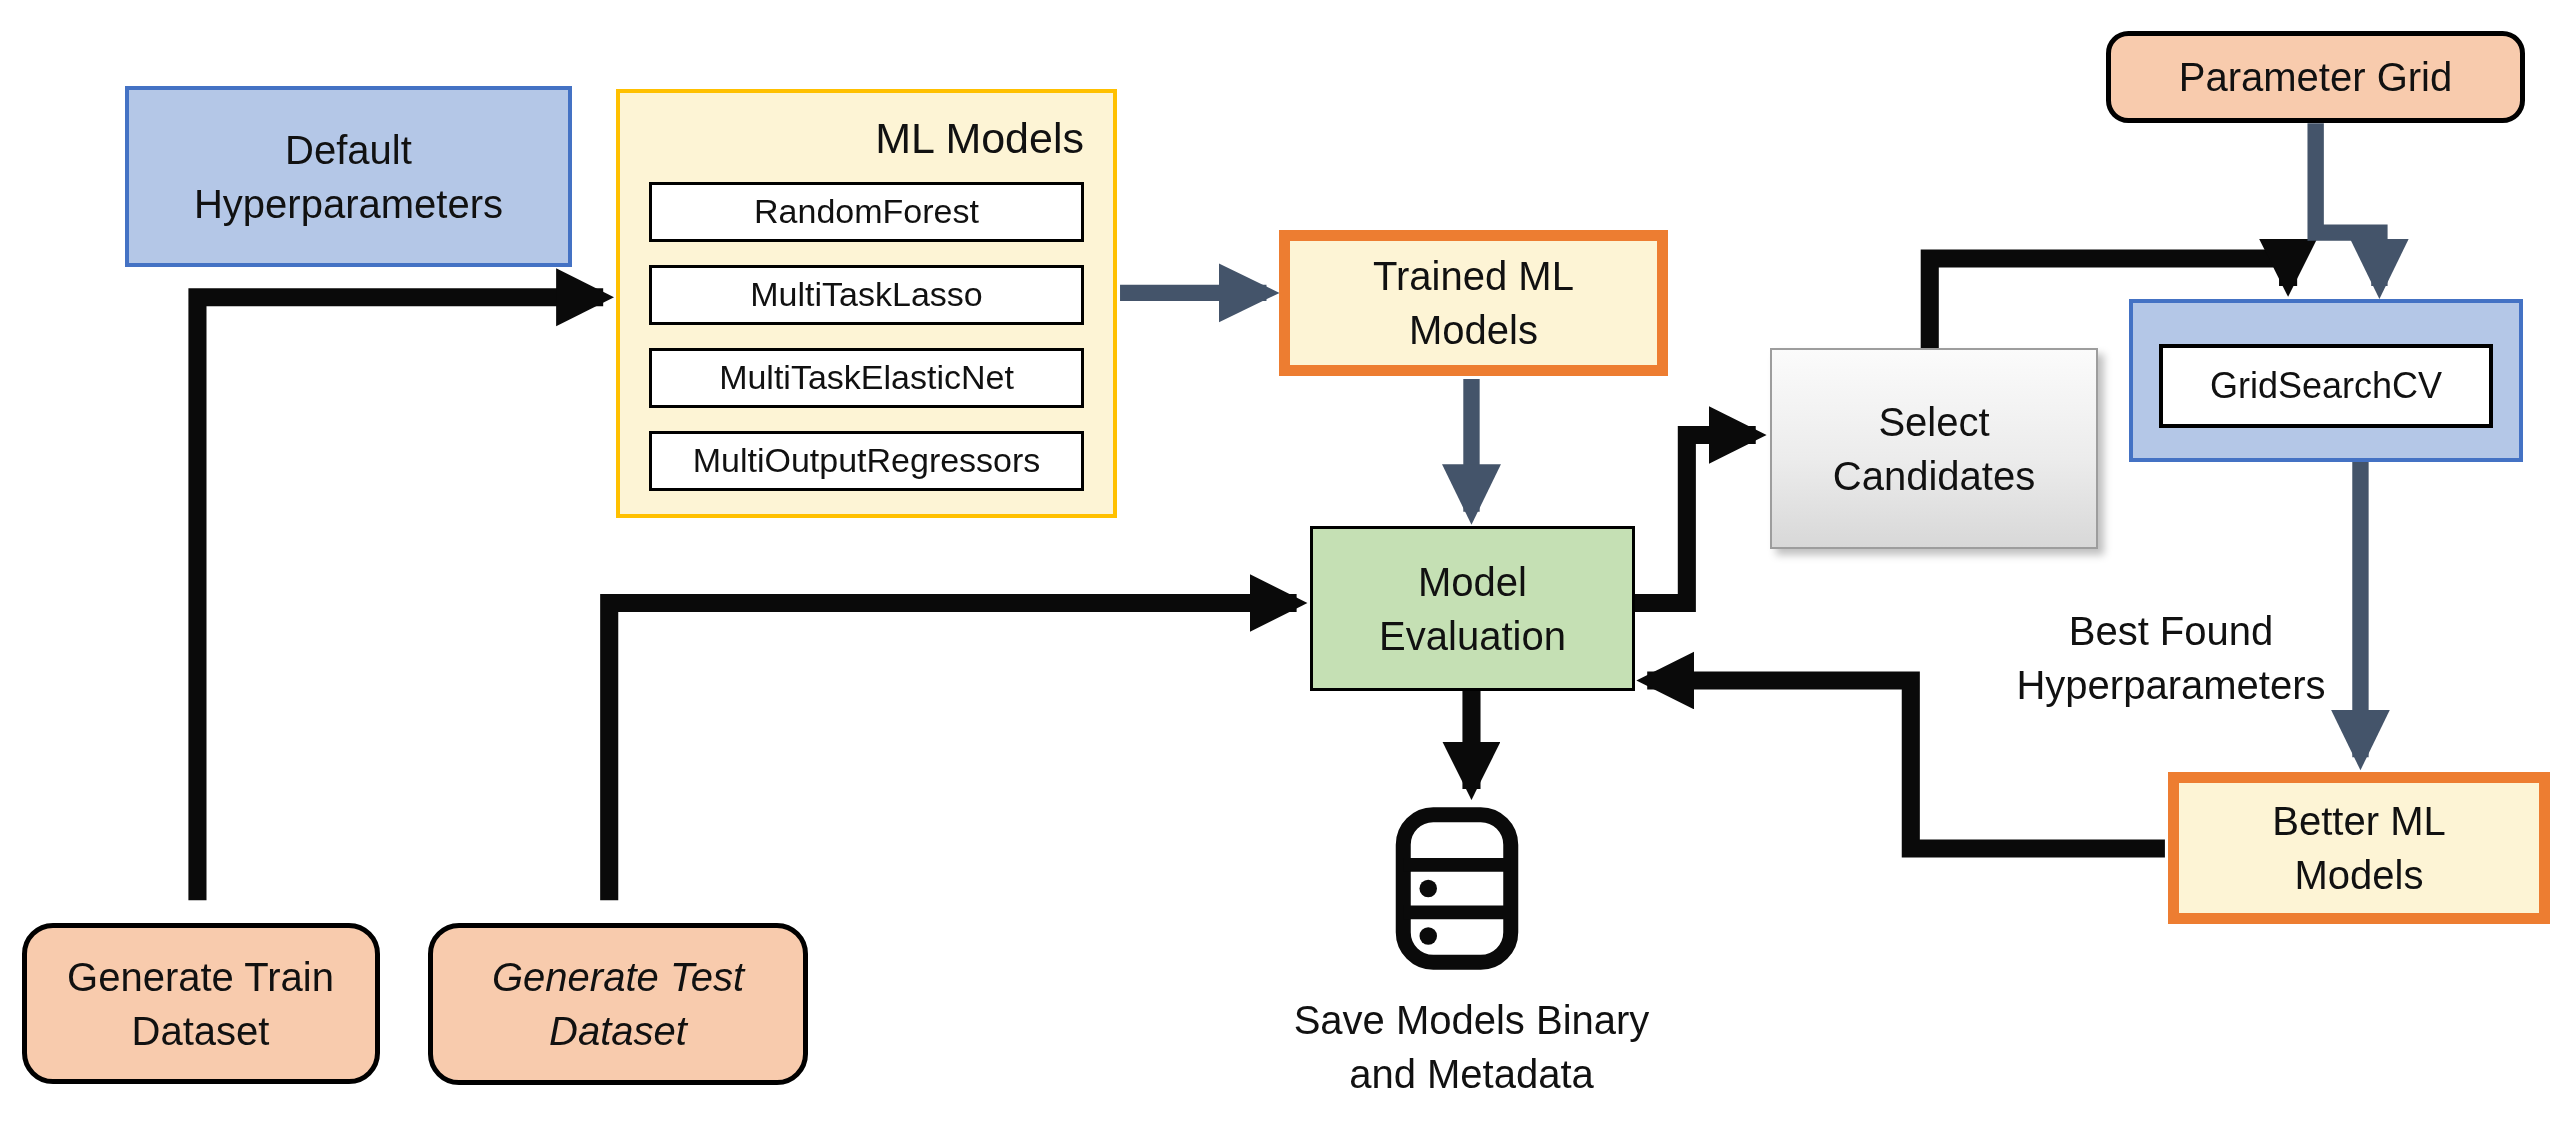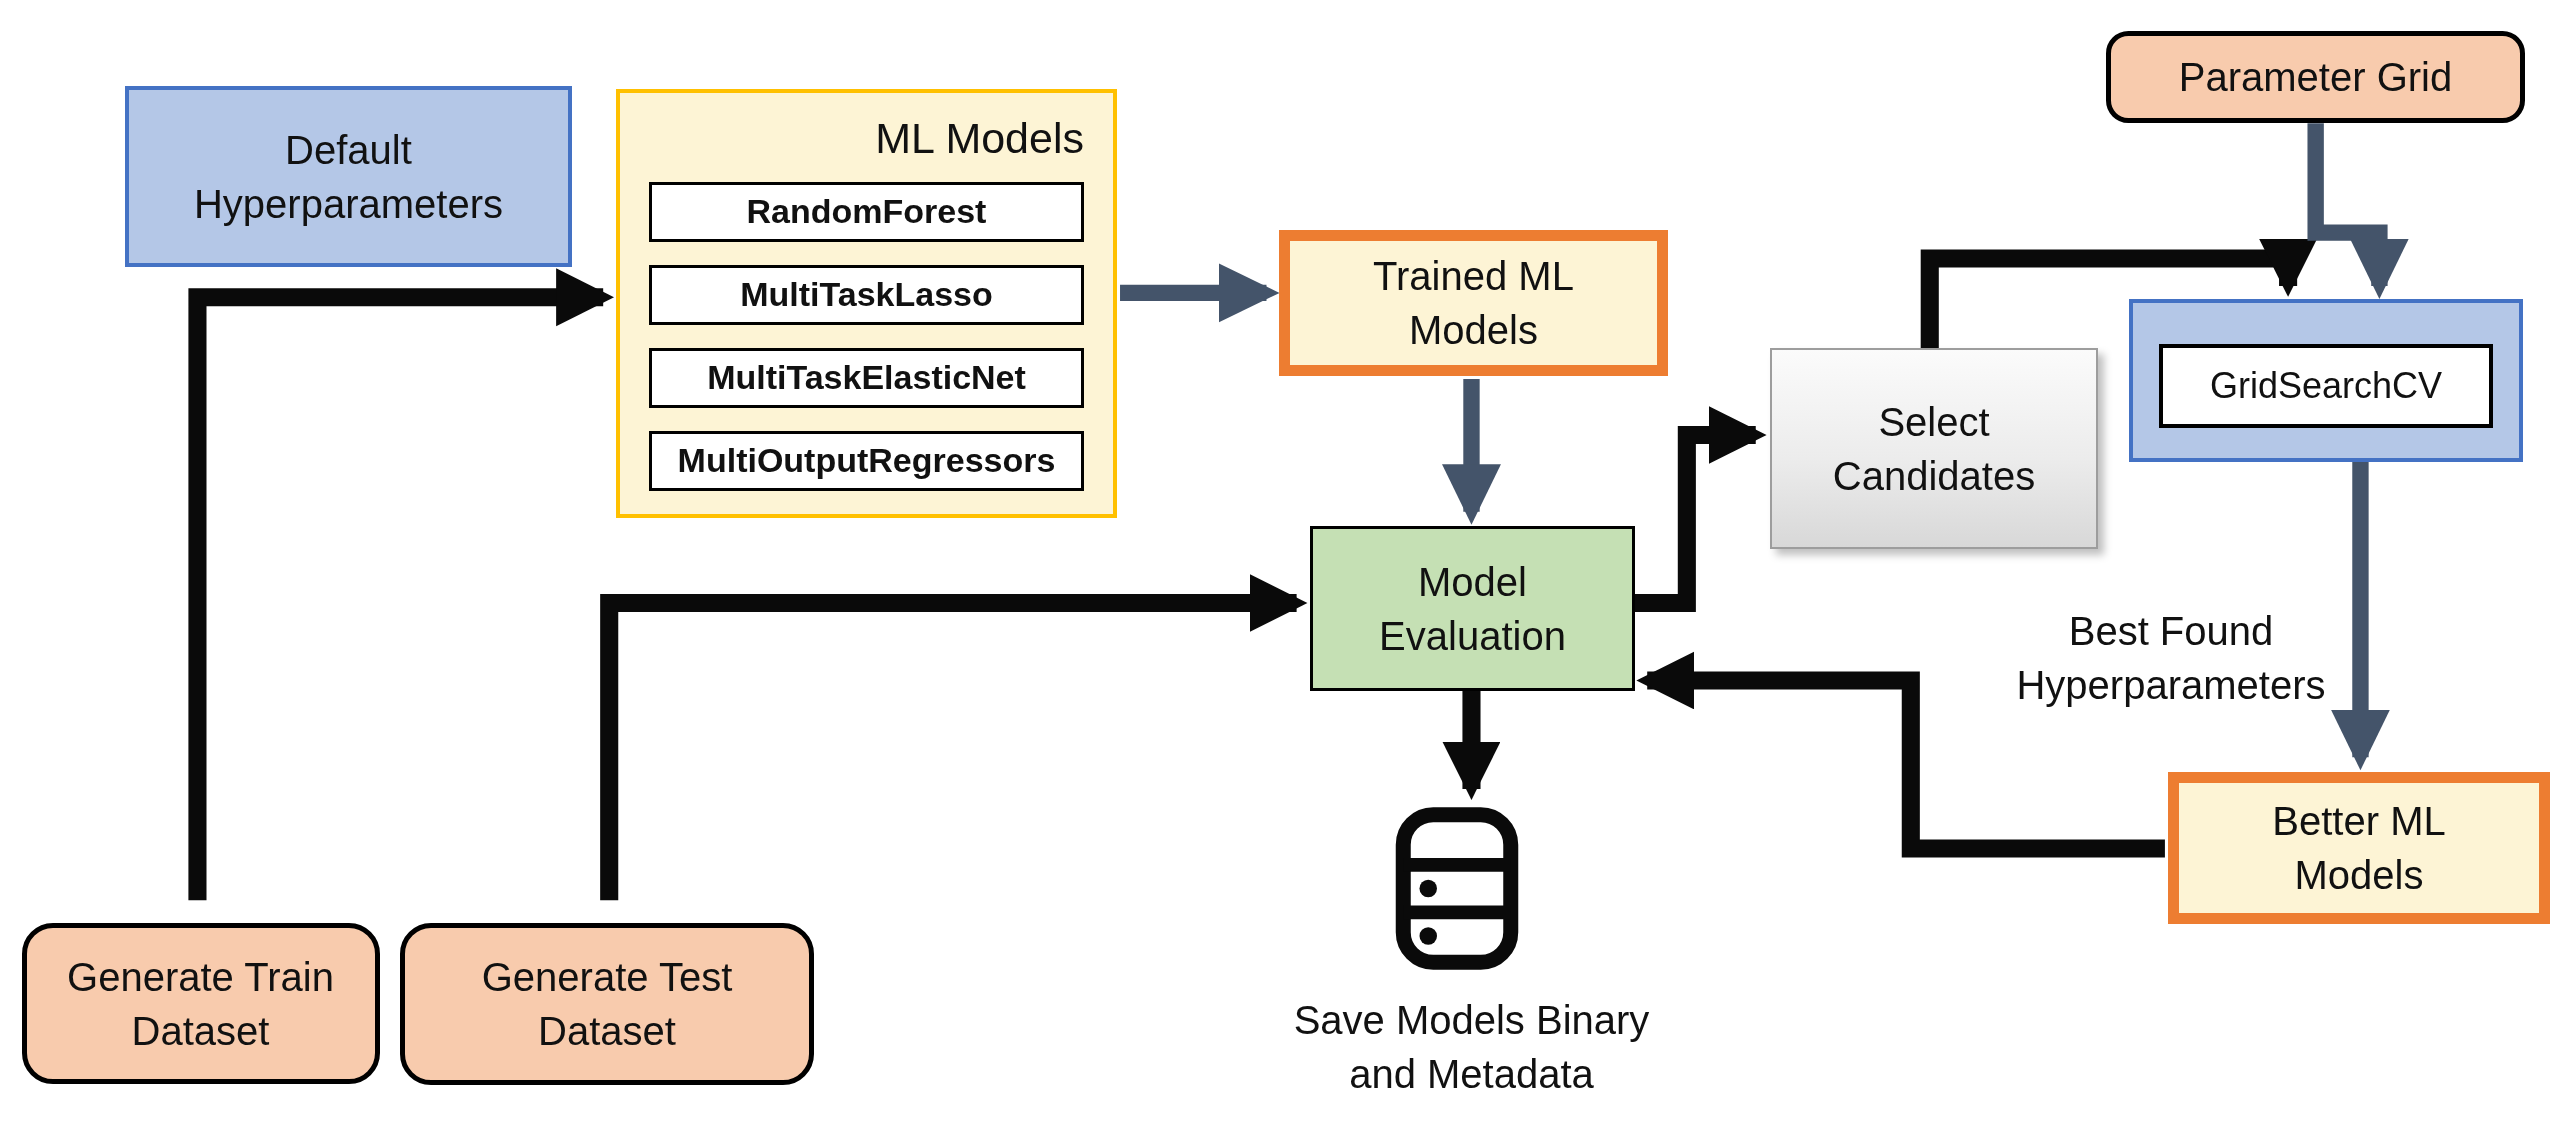--- a/index.html
+++ b/index.html
@@ -37,21 +37,20 @@
   }
   .ml-item{
     width:100%;
     height:62px;
     margin-bottom:23px;
     background:#ffffff;
     border:3.4px solid #000;
     display:flex;align-items:center;justify-content:center;
     font-size:34px;
     box-sizing:border-box;
-    font-weight:bold;
   }
   .cream-orange{
     background:var(--cream-fill);
     border:11.2px solid var(--orange-border);
   }
   .peach-box{
     background:var(--peach-fill);
     border:5.2px solid #000;
     border-radius:22.4px;
   }
@@ -151,21 +150,21 @@
 
   <div class="node plain-label" style="left:1973px;top:593px;width:396px;height:129px;">Best Found
 Hyperparameters</div>
 
   <div class="node cream-orange" style="left:2168px;top:772px;width:382px;height:152px;">Better  ML
 Models</div>
 
   <div class="node peach-round" style="left:21.5px;top:900px;width:358px;height:161px;">Generate Train
 Dataset</div>
 
-  <div class="node peach-round" style="left:400px;top:900px;width:414px;height:162px;">Generate Test
+  <div class="node peach-round" style="left:428px;top:900px;width:380px;height:162px;font-style:italic;">Generate Test
 Dataset</div>
 
   <svg class="db-icon" style="left:1394px;top:806px;" width="126" height="165" viewBox="0 0 100 132">
     <rect x="7" y="7" width="86" height="118" rx="24" ry="24" fill="#ffffff" stroke="#0a0a0a" stroke-width="12"></rect>
     <line x1="7" y1="47" x2="93" y2="47" stroke="#0a0a0a" stroke-width="11"></line>
     <line x1="7" y1="85" x2="93" y2="85" stroke="#0a0a0a" stroke-width="11"></line>
     <circle cx="27" cy="66" r="7" fill="#0a0a0a"></circle>
     <circle cx="27" cy="104" r="7" fill="#0a0a0a"></circle>
   </svg>
 

